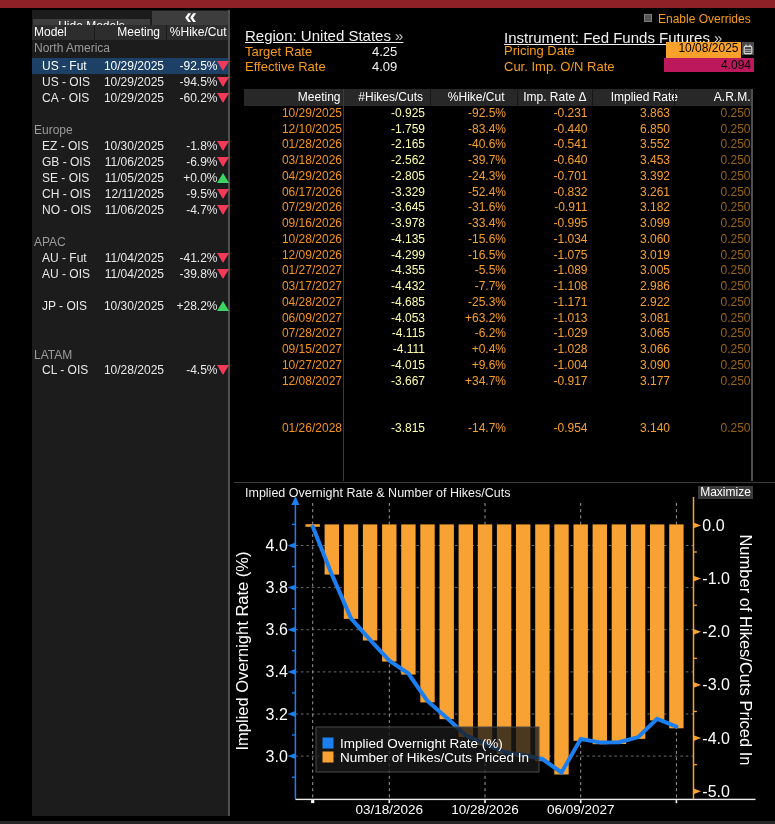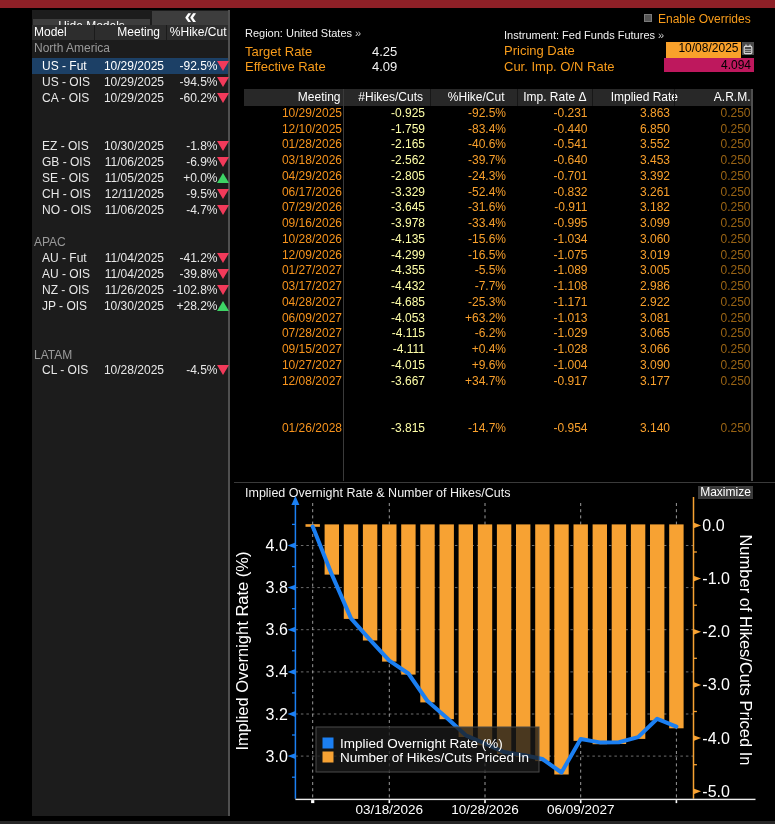--- a/index.html
+++ b/index.html
@@ -27,21 +27,21 @@
 .sec { position:absolute; left:2px; color:#9a9a9a; }
 .mname { position:absolute; left:10px; }
 .mdate { position:absolute; right:64px; }
 .mpct { position:absolute; right:10.5px; }
 .tri { position:absolute; right:-1px; top:3px; width:0; height:0;
   border-left:6.5px solid transparent; border-right:6.5px solid transparent; }
 .td { border-top:10px solid #f23a5a; }
 .tu { border-bottom:10px solid #3dd465; top:3px; }
 
 
-.wlab { position:absolute; font-size:11px; color:#f2f2f2; }
+.wlab { position:absolute; font-size:15px; color:#f2f2f2;text-decoration:underline; }
 .olab { position:absolute; font-size:13px; color:#f89c1b; }
 .wval { position:absolute; font-size:13px; color:#f2f2f2; }
 #pdate { position:absolute; left:666px; top:42px; width:75px; height:30px; background:#f9a12b;
   color:#000; font-size:12px; line-height:13px;text-align:right; }
 #pdate .t { position:absolute; right:2.5px; }
 #calbtn { position:absolute; left:741.5px; top:42px; width:12px; height:13px; background:#4a4a4a; }
 #onrate { position:absolute; left:664px; top:58px; width:90px; height:14px; background:#be185d;
   color:#000; font-size:12px; line-height:14px; }
 #onrate .t { position:absolute; right:3px; }
 
@@ -97,20 +97,23 @@
       <span class="mdate">10/29/2025</span>
       <span class="mpct">-94.5%</span>
       <span class="tri td"></span>
     </div>
 <div class="srow" style="top:90px;">
       <span class="mname">CA - OIS</span>
       <span class="mdate">10/29/2025</span>
       <span class="mpct">-60.2%</span>
       <span class="tri td"></span>
     </div>
+<div class="srow" style="top:122px;">
+      <span class="sec">Europe</span>
+    </div>
 <div class="srow" style="top:138px;">
       <span class="mname">EZ - OIS</span>
       <span class="mdate">10/30/2025</span>
       <span class="mpct">-1.8%</span>
       <span class="tri td"></span>
     </div>
 <div class="srow" style="top:154px;">
       <span class="mname">GB - OIS</span>
       <span class="mdate">11/06/2025</span>
       <span class="mpct">-6.9%</span>
@@ -140,26 +143,20 @@
 <div class="srow" style="top:250px;">
       <span class="mname">AU - Fut</span>
       <span class="mdate">11/04/2025</span>
       <span class="mpct">-41.2%</span>
       <span class="tri td"></span>
     </div>
 <div class="srow" style="top:266px;">
       <span class="mname">AU - OIS</span>
       <span class="mdate">11/04/2025</span>
       <span class="mpct">-39.8%</span>
-      <span class="tri td"></span>
-    </div>
-<div class="srow" style="top:282px;">
-      <span class="mname">NZ - OIS</span>
-      <span class="mdate">11/26/2025</span>
-      <span class="mpct">-102.8%</span>
       <span class="tri td"></span>
     </div>
 <div class="srow" style="top:298px;">
       <span class="mname">JP - OIS</span>
       <span class="mdate">10/30/2025</span>
       <span class="mpct">+28.2%</span>
       <span class="tri tu"></span>
     </div>
 <div class="srow" style="top:346.5px;">
       <span class="sec">LATAM</span>

